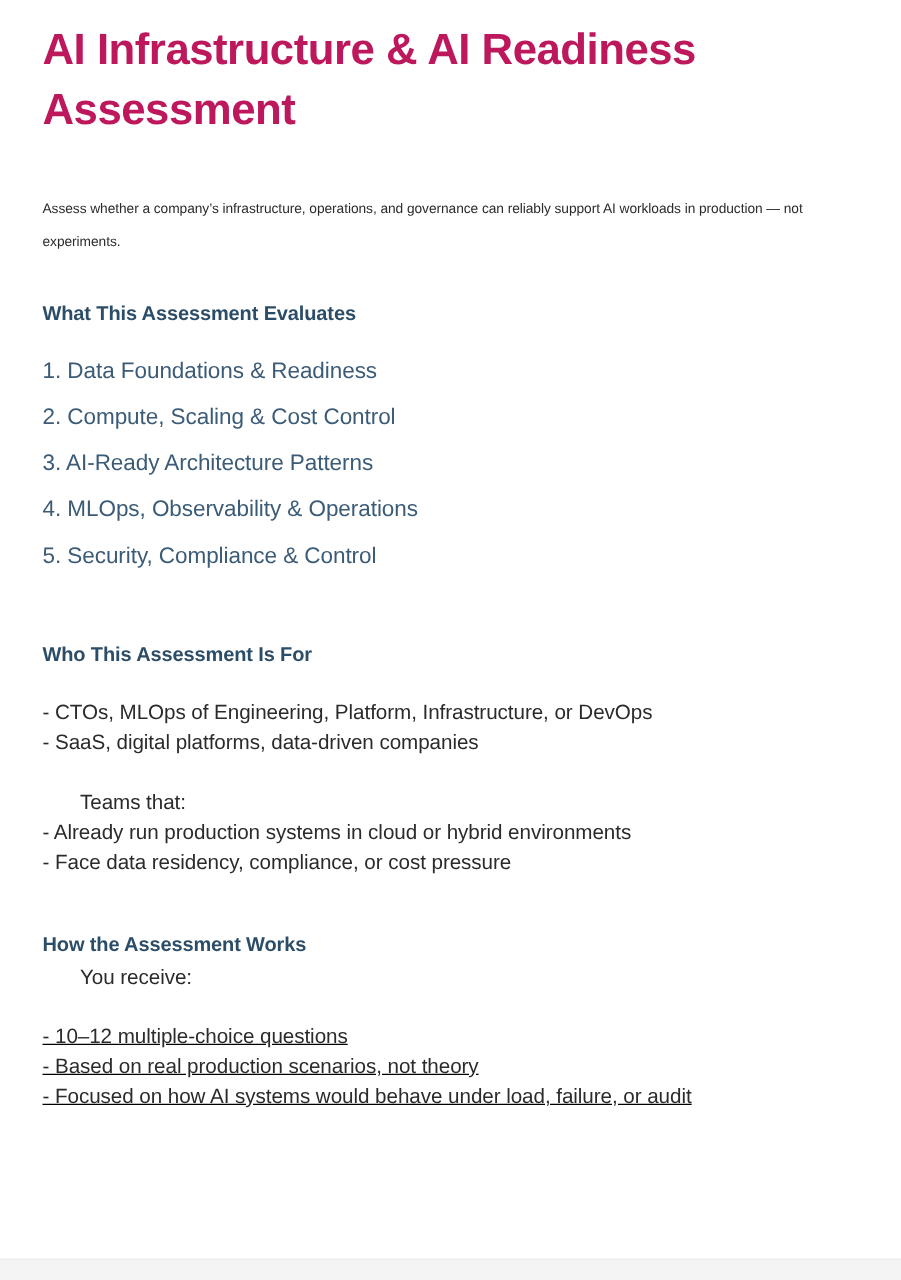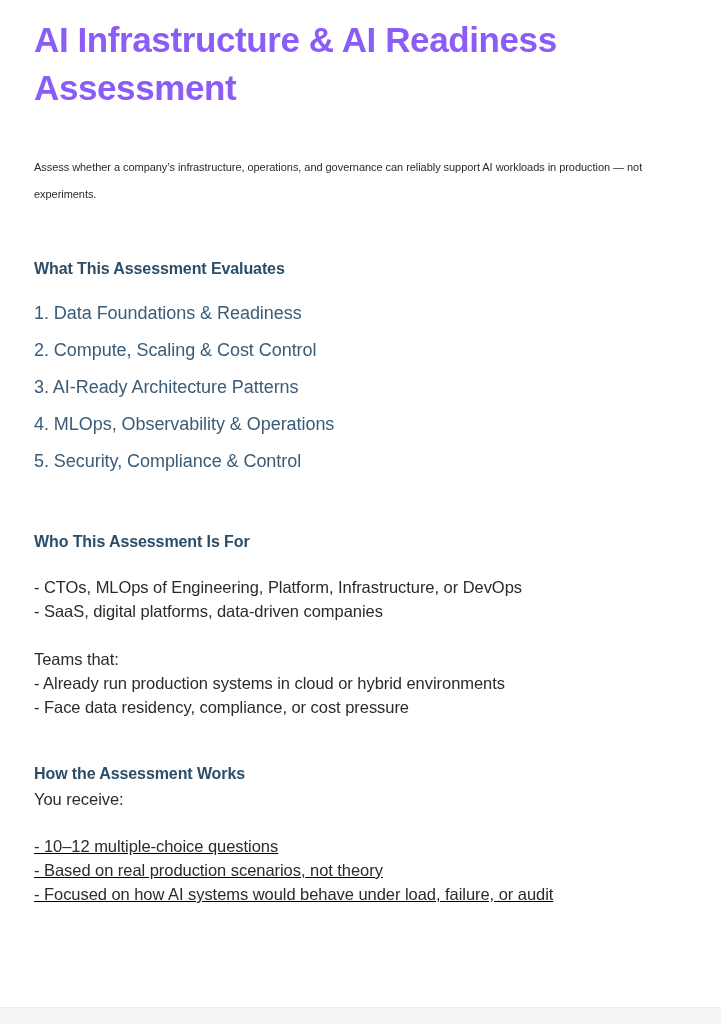--- a/index.html
+++ b/index.html
@@ -27,21 +27,21 @@
   }
 
   .page-title {
     margin: 0;
     padding-top: 16px;
     width: 655px;
     font-size: 35px;
     line-height: 48px;
     font-weight: bold;
     letter-spacing: -0.4px;
-    color: #8b5cf6;
+    color: #be185d;
   }
 
   .intro-block {
     margin-top: 42px;
     width: 665px;
   }
 
   .body-para {
     margin: 0;
     font-size: 11px;
@@ -73,41 +73,42 @@
     list-style: none;
   }
   .eval-item {
     font-size: 18px;
     line-height: 22px;
     color: #3b5b77;
     margin-top: 15px;
     letter-spacing: -0.05px;
   }
 
-  .section-evaluates { margin-top: 50px; }
+  .section-evaluates { margin-top: 33px; }
   .section-evaluates .eval-list { margin-top: 22px; }
 
   .section-audience { margin-top: 59px; }
 
   .dash-group {
     margin: 0;
     padding: 0;
     list-style: none;
   }
   .dash-item {
     font-size: 16.5px;
     line-height: 24px;
     color: #2b2b2b;
     letter-spacing: -0.05px;
   }
   .plain-line {
     font-size: 16.5px;
     line-height: 24px;
     color: #2b2b2b;
     letter-spacing: -0.05px;
+    margin-left: 30px;
   }
 
   .audience-primary { margin-top: 22px; }
   .audience-teams  { margin-top: 24px; }
   .audience-teams .dash-group { margin-top: 0; }
 
   .section-works { margin-top: 44px; }
   .works-receive { margin-top: 2px; }
   .works-list { margin-top: 23px; text-decoration: underline; }
 

